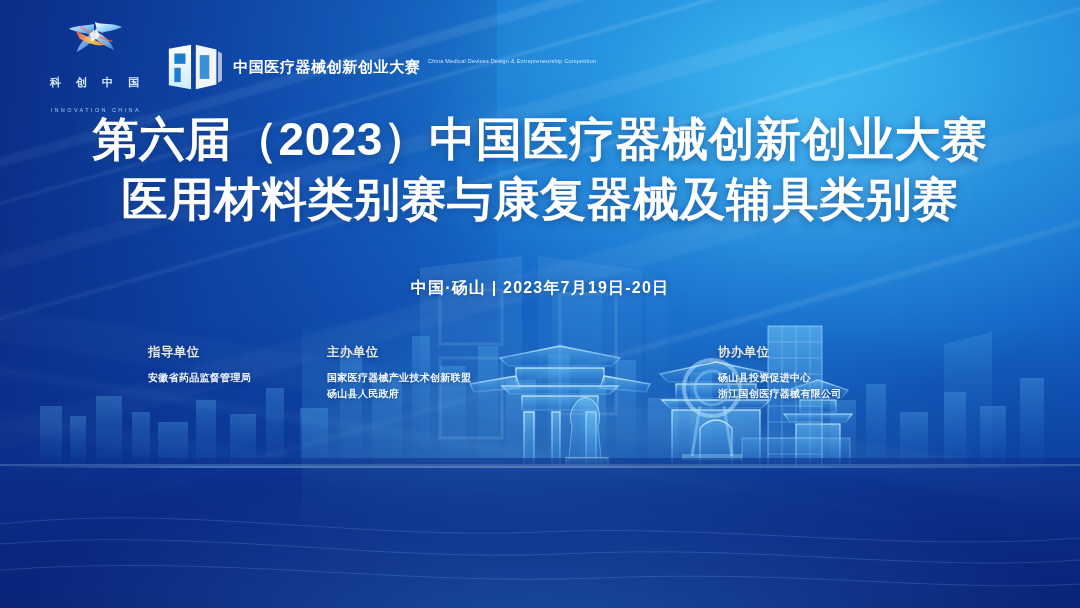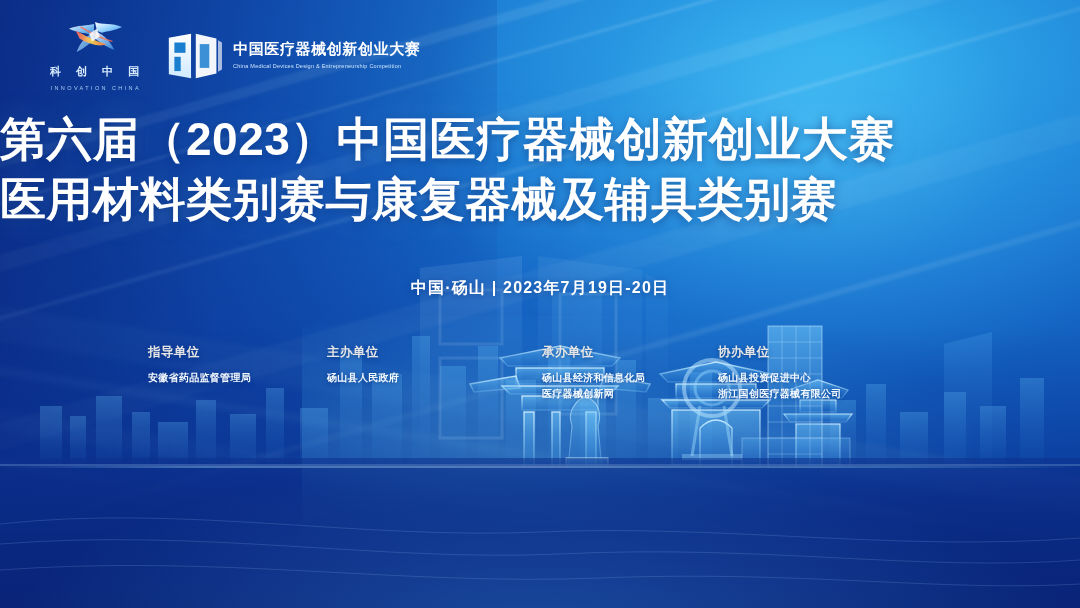--- a/index.html
+++ b/index.html
@@ -60,32 +60,32 @@
   .ground-wave{position:absolute;left:0;right:0;bottom:0;height:110px;opacity:.55;}
 
   
   .city{position:absolute;left:0;right:0;bottom:140px;height:180px;}
 
   
   .watermark{position:absolute;left:50%;bottom:130px;transform:translateX(-50%);opacity:.30;}
 
   
   .logos{position:absolute;left:44px;top:20px;display:flex;align-items:center;gap:22px;}
-  .logo-kc{display:flex;flex-direction:column;align-items:center;gap:6px;}
+  .logo-kc{display:flex;flex-direction:column;align-items:center;gap:17px;}
   .logo-kc-mark{width:58px;height:38px;}
   .logo-kc-cn{font-size:11px;letter-spacing:6px;color:#d8ecff;font-weight:700;text-indent:6px;}
   .logo-kc-en{font-size:5.5px;letter-spacing:2.4px;color:#a8cdf0;text-indent:2.4px;}
   .logo-cmd{display:flex;align-items:center;gap:10px;}
   .logo-cmd-mark{width:56px;height:46px;}
-  .logo-cmd-txt{display:flex;flex-direction:column;gap:8px;}
+  .logo-cmd-txt{display:flex;gap:8px;}
   .logo-cmd-cn{font-size:15px;font-weight:700;color:#ffffff;letter-spacing:.6px;line-height:1;}
   .logo-cmd-en{font-size:5.6px;color:#cfe6ff;letter-spacing:.25px;line-height:1;transform:scaleX(.98);transform-origin:left;}
 
   
-  .title-wrap{position:absolute;left:0;right:0;top:110px;text-align:left;}
+  .title-wrap{position:absolute;left:0;right:0;top:110px;text-align:center;}
   .title-line{
     font-size:46px;font-weight:700;color:#ffffff;line-height:1.30;
     letter-spacing:.5px;
     text-shadow:0 2px 10px rgba(5,40,110,.55), 0 0 28px rgba(120,200,255,.25);
     white-space:nowrap;
   }
   .subtitle{
     position:absolute;left:0;right:0;top:278px;text-align:center;
     font-size:16px;font-weight:700;color:#ffffff;letter-spacing:1.2px;
     text-shadow:0 1px 6px rgba(5,40,110,.5);
@@ -328,28 +328,24 @@
 
   <div class="orgs">
 
     <div class="org-col c0">
       <div class="org-head">指导单位</div>
       <div class="org-item">安徽省药品监督管理局</div>
     </div>
 
     <div class="org-col c1">
       <div class="org-head">主办单位</div>
+      <div class="org-item">国家医疗器械产业技术创新联盟</div>
       <div class="org-item">砀山县人民政府</div>
     </div>
 
-    <div class="org-col c2">
-      <div class="org-head">承办单位</div>
-      <div class="org-item">砀山县经济和信息化局</div>
-      <div class="org-item">医疗器械创新网</div>
-    </div>
 
     <div class="org-col c3">
       <div class="org-head">协办单位</div>
       <div class="org-item">砀山县投资促进中心</div>
       <div class="org-item">浙江国创医疗器械有限公司</div>
     </div>
   </div>
 
 </div>
 

